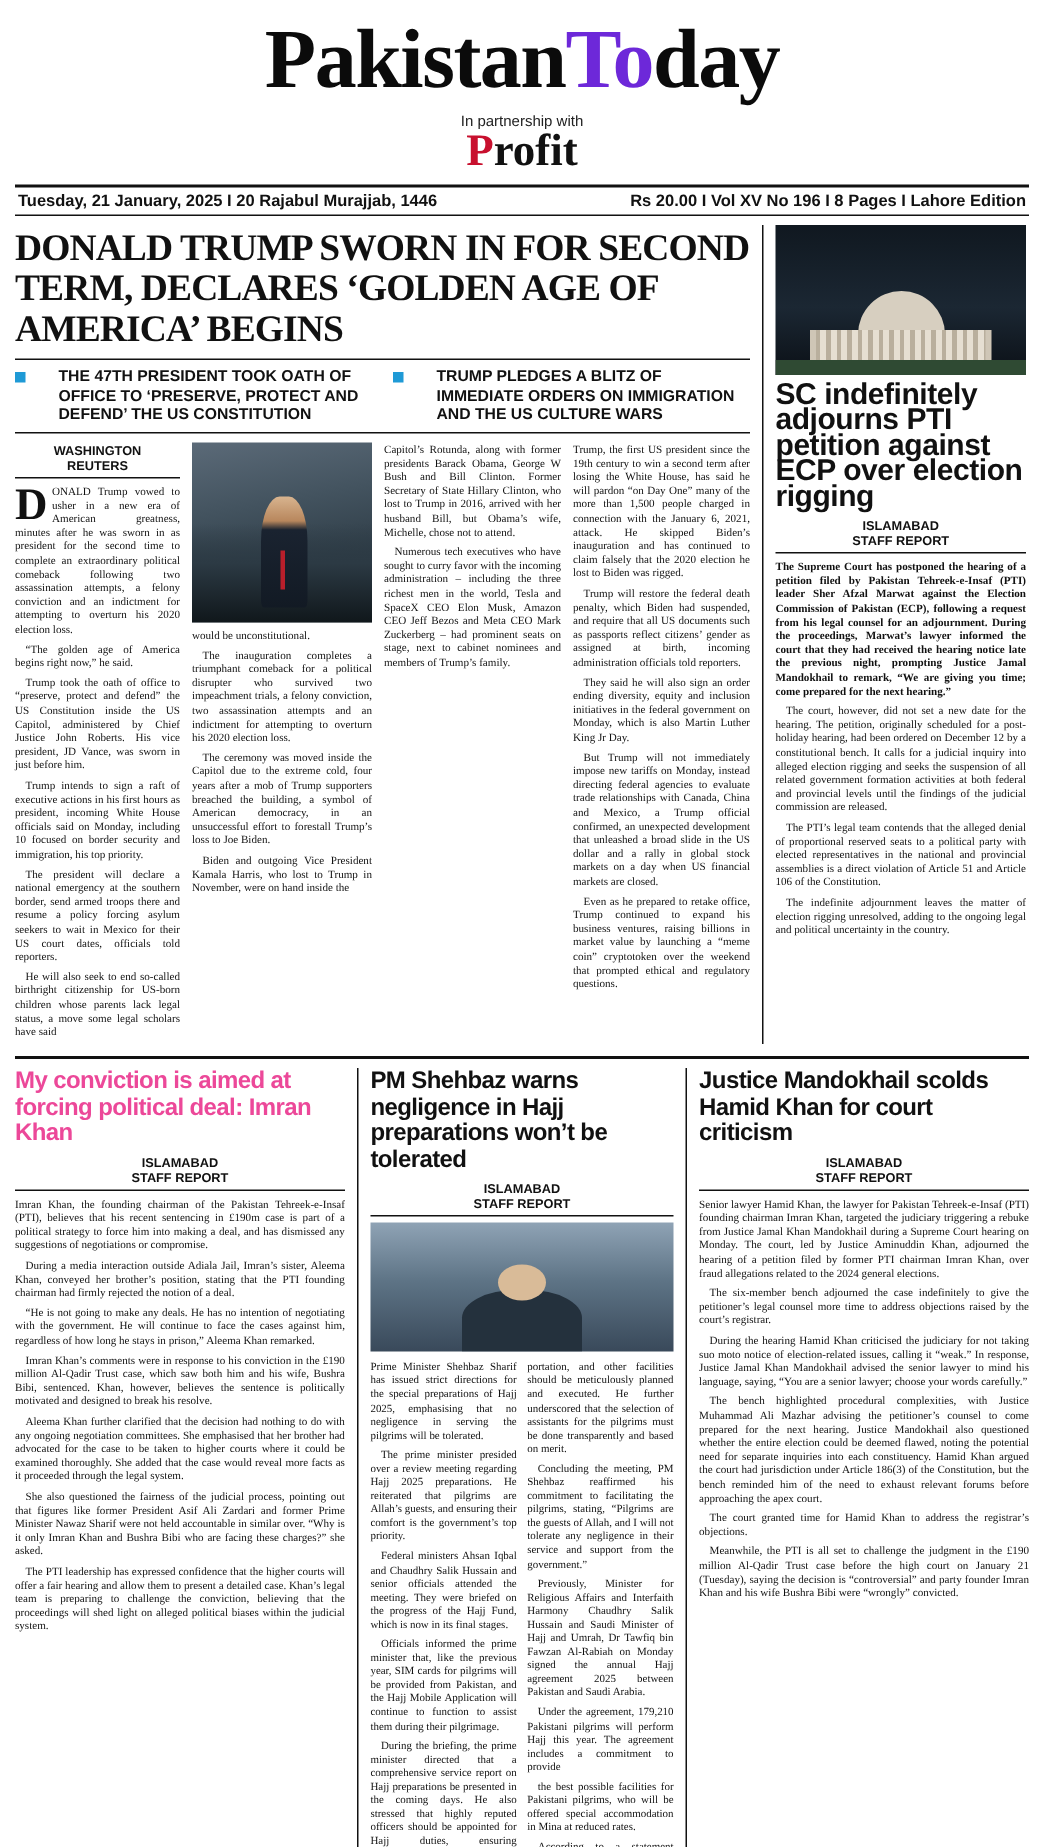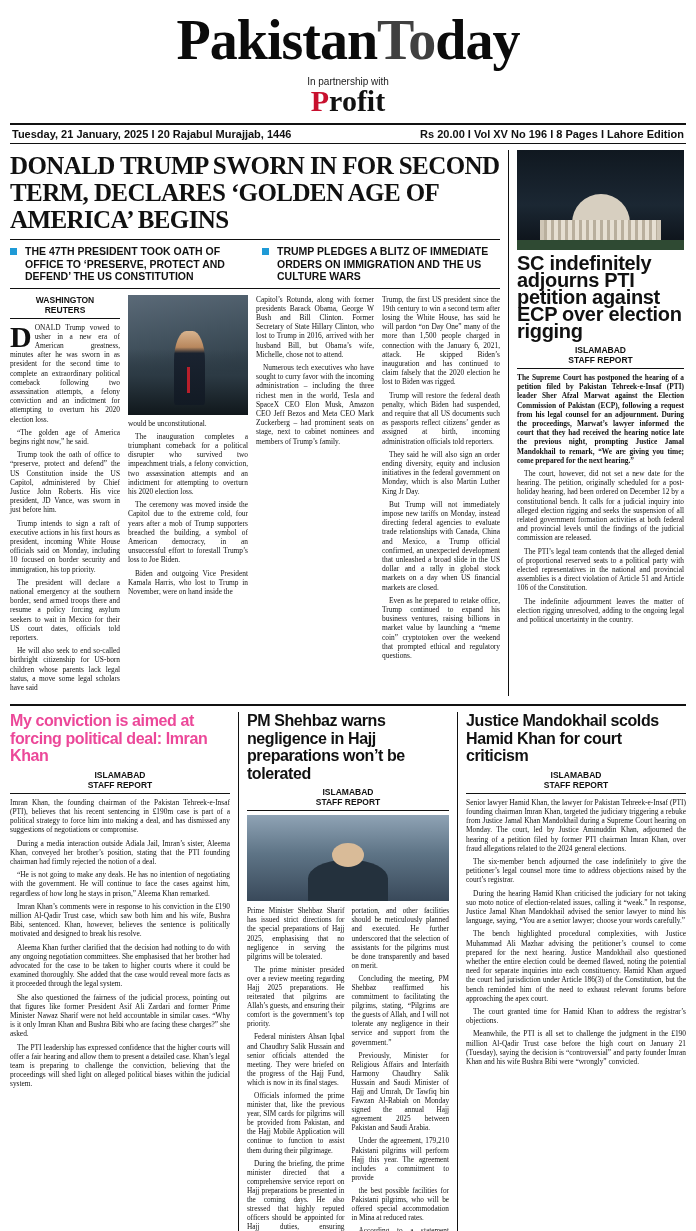--- a/index.html
+++ b/index.html
@@ -15,21 +15,21 @@
   
   .masthead { text-align: center; padding: 10px 0 0 0; }
   .masthead-title {
     font-family: "Liberation Serif", serif;
     font-weight: bold;
     font-size: 56px;
     line-height: 60px;
     letter-spacing: -1px;
     color: #0b0b0b;
   }
-  .masthead-title .blue { color: #404040; }
+  .masthead-title .blue { color: #6d28d9; }
   .partner { font-size: 10px; margin-top: 6px; color: #222; font-family: "Liberation Sans", sans-serif;}
   .profit {
     font-family: "Liberation Serif", serif;
     font-weight: bold;
     font-size: 30px;
     line-height: 32px;
     margin-top: -2px;
   }
   .profit .p-red { color: #c8102e; }
   .profit .p-dark { color: #111; }
@@ -51,21 +51,21 @@
   .lead-head {
     font-family: Liberation Serif, serif;
     font-weight: bold;
     font-size: 25px;
     line-height: 27px;
     letter-spacing: -0.6px;
     text-transform: uppercase;
     margin: 2px 0 6px 0;
   }
   .kicker-row { display: flex; gap: 14px; border-top: 1px solid #111; border-bottom: 1px solid #111; padding: 5px 0; }
-  .kicker { display: flex; gap: 8px; width: 50%; }
+  .kicker { display: flex; gap: 22px; width: 50%; }
   .kicker .sq { width: 7px; height: 7px; background: #1f9ad6; margin-top: 3px; flex: 0 0 7px; }
   .kicker .txt {
     font-family: "Liberation Sans", sans-serif;
     font-weight: bold; font-size: 10.5px; line-height: 12.5px;
     text-transform: uppercase;
   }
 
   .byline {
     font-family: "Liberation Sans", sans-serif;
     font-weight: bold; font-size: 8.5px; line-height: 10px;
@@ -246,21 +246,21 @@
       <div class="byline">
         <span>ISLAMABAD</span>
         <span class="l2">STAFF REPORT</span>
       </div>
       <div class="col">
         <p class="first">Imran Khan, the founding chairman of the Pakistan Tehreek-e-Insaf (PTI), believes that his recent sentencing in £190m case is part of a political strategy to force him into making a deal, and has dismissed any suggestions of negotiations or compromise.</p>
         <p>During a media interaction outside Adiala Jail, Imran’s sister, Aleema Khan, conveyed her brother’s position, stating that the PTI founding chairman had firmly rejected the notion of a deal.</p>
         <p>“He is not going to make any deals. He has no intention of negotiating with the government. He will continue to face the cases against him, regardless of how long he stays in prison,” Aleema Khan remarked.</p>
         <p>Imran Khan’s comments were in response to his conviction in the £190 million Al-Qadir Trust case, which saw both him and his wife, Bushra Bibi, sentenced. Khan, however, believes the sentence is politically motivated and designed to break his resolve.</p>
         <p>Aleema Khan further clarified that the decision had nothing to do with any ongoing negotiation committees. She emphasised that her brother had advocated for the case to be taken to higher courts where it could be examined thoroughly. She added that the case would reveal more facts as it proceeded through the legal system.</p>
-        <p>She also questioned the fairness of the judicial process, pointing out that figures like former President Asif Ali Zardari and former Prime Minister Nawaz Sharif were not held accountable in similar cases. “Why is it only Imran Khan and Bushra Bibi who are facing these charges?” she asked.</p>
+        <p>She also questioned the fairness of the judicial process, pointing out that figures like former President Asif Ali Zardari and former Prime Minister Nawaz Sharif were not held accountable in similar over. “Why is it only Imran Khan and Bushra Bibi who are facing these charges?” she asked.</p>
         <p>The PTI leadership has expressed confidence that the higher courts will offer a fair hearing and allow them to present a detailed case. Khan’s legal team is preparing to challenge the conviction, believing that the proceedings will shed light on alleged political biases within the judicial system.</p>
       </div>
     </div>
 
     <div class="band-col mid">
       <div class="band-head">PM Shehbaz warns negligence in Hajj preparations won’t be tolerated</div>
       <div class="byline">
         <span>ISLAMABAD</span>
         <span class="l2">STAFF REPORT</span>
       </div>

